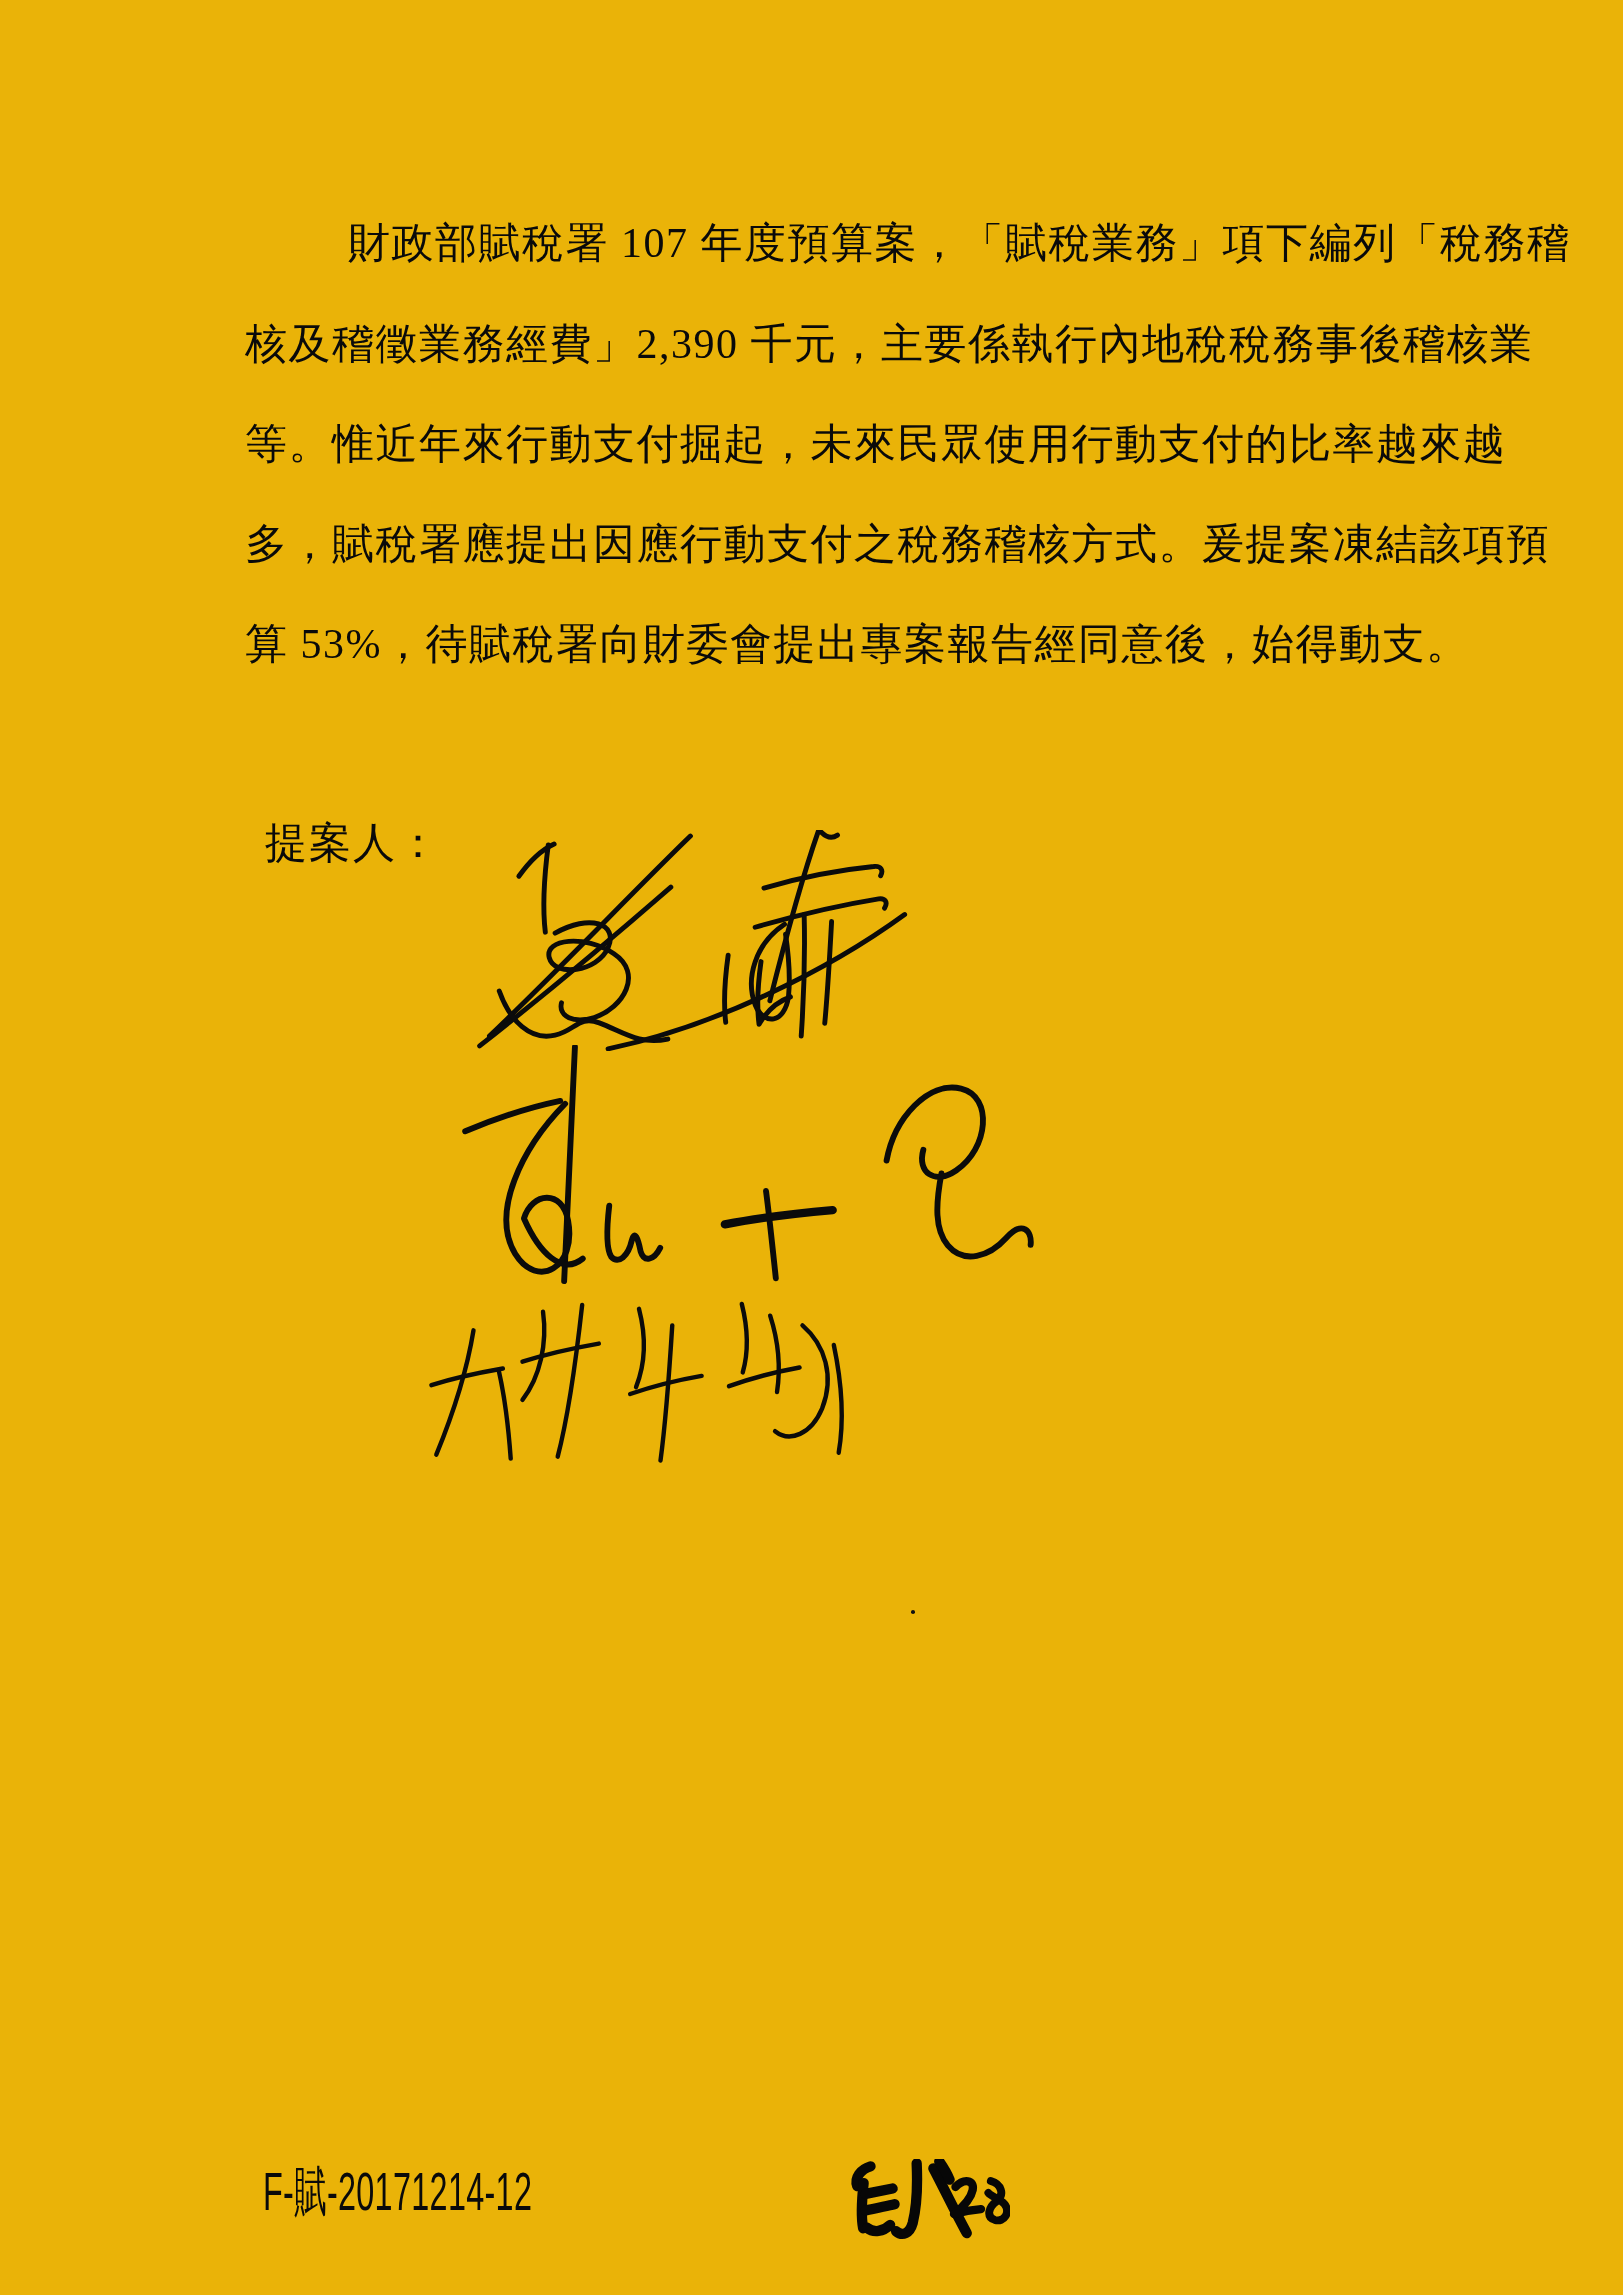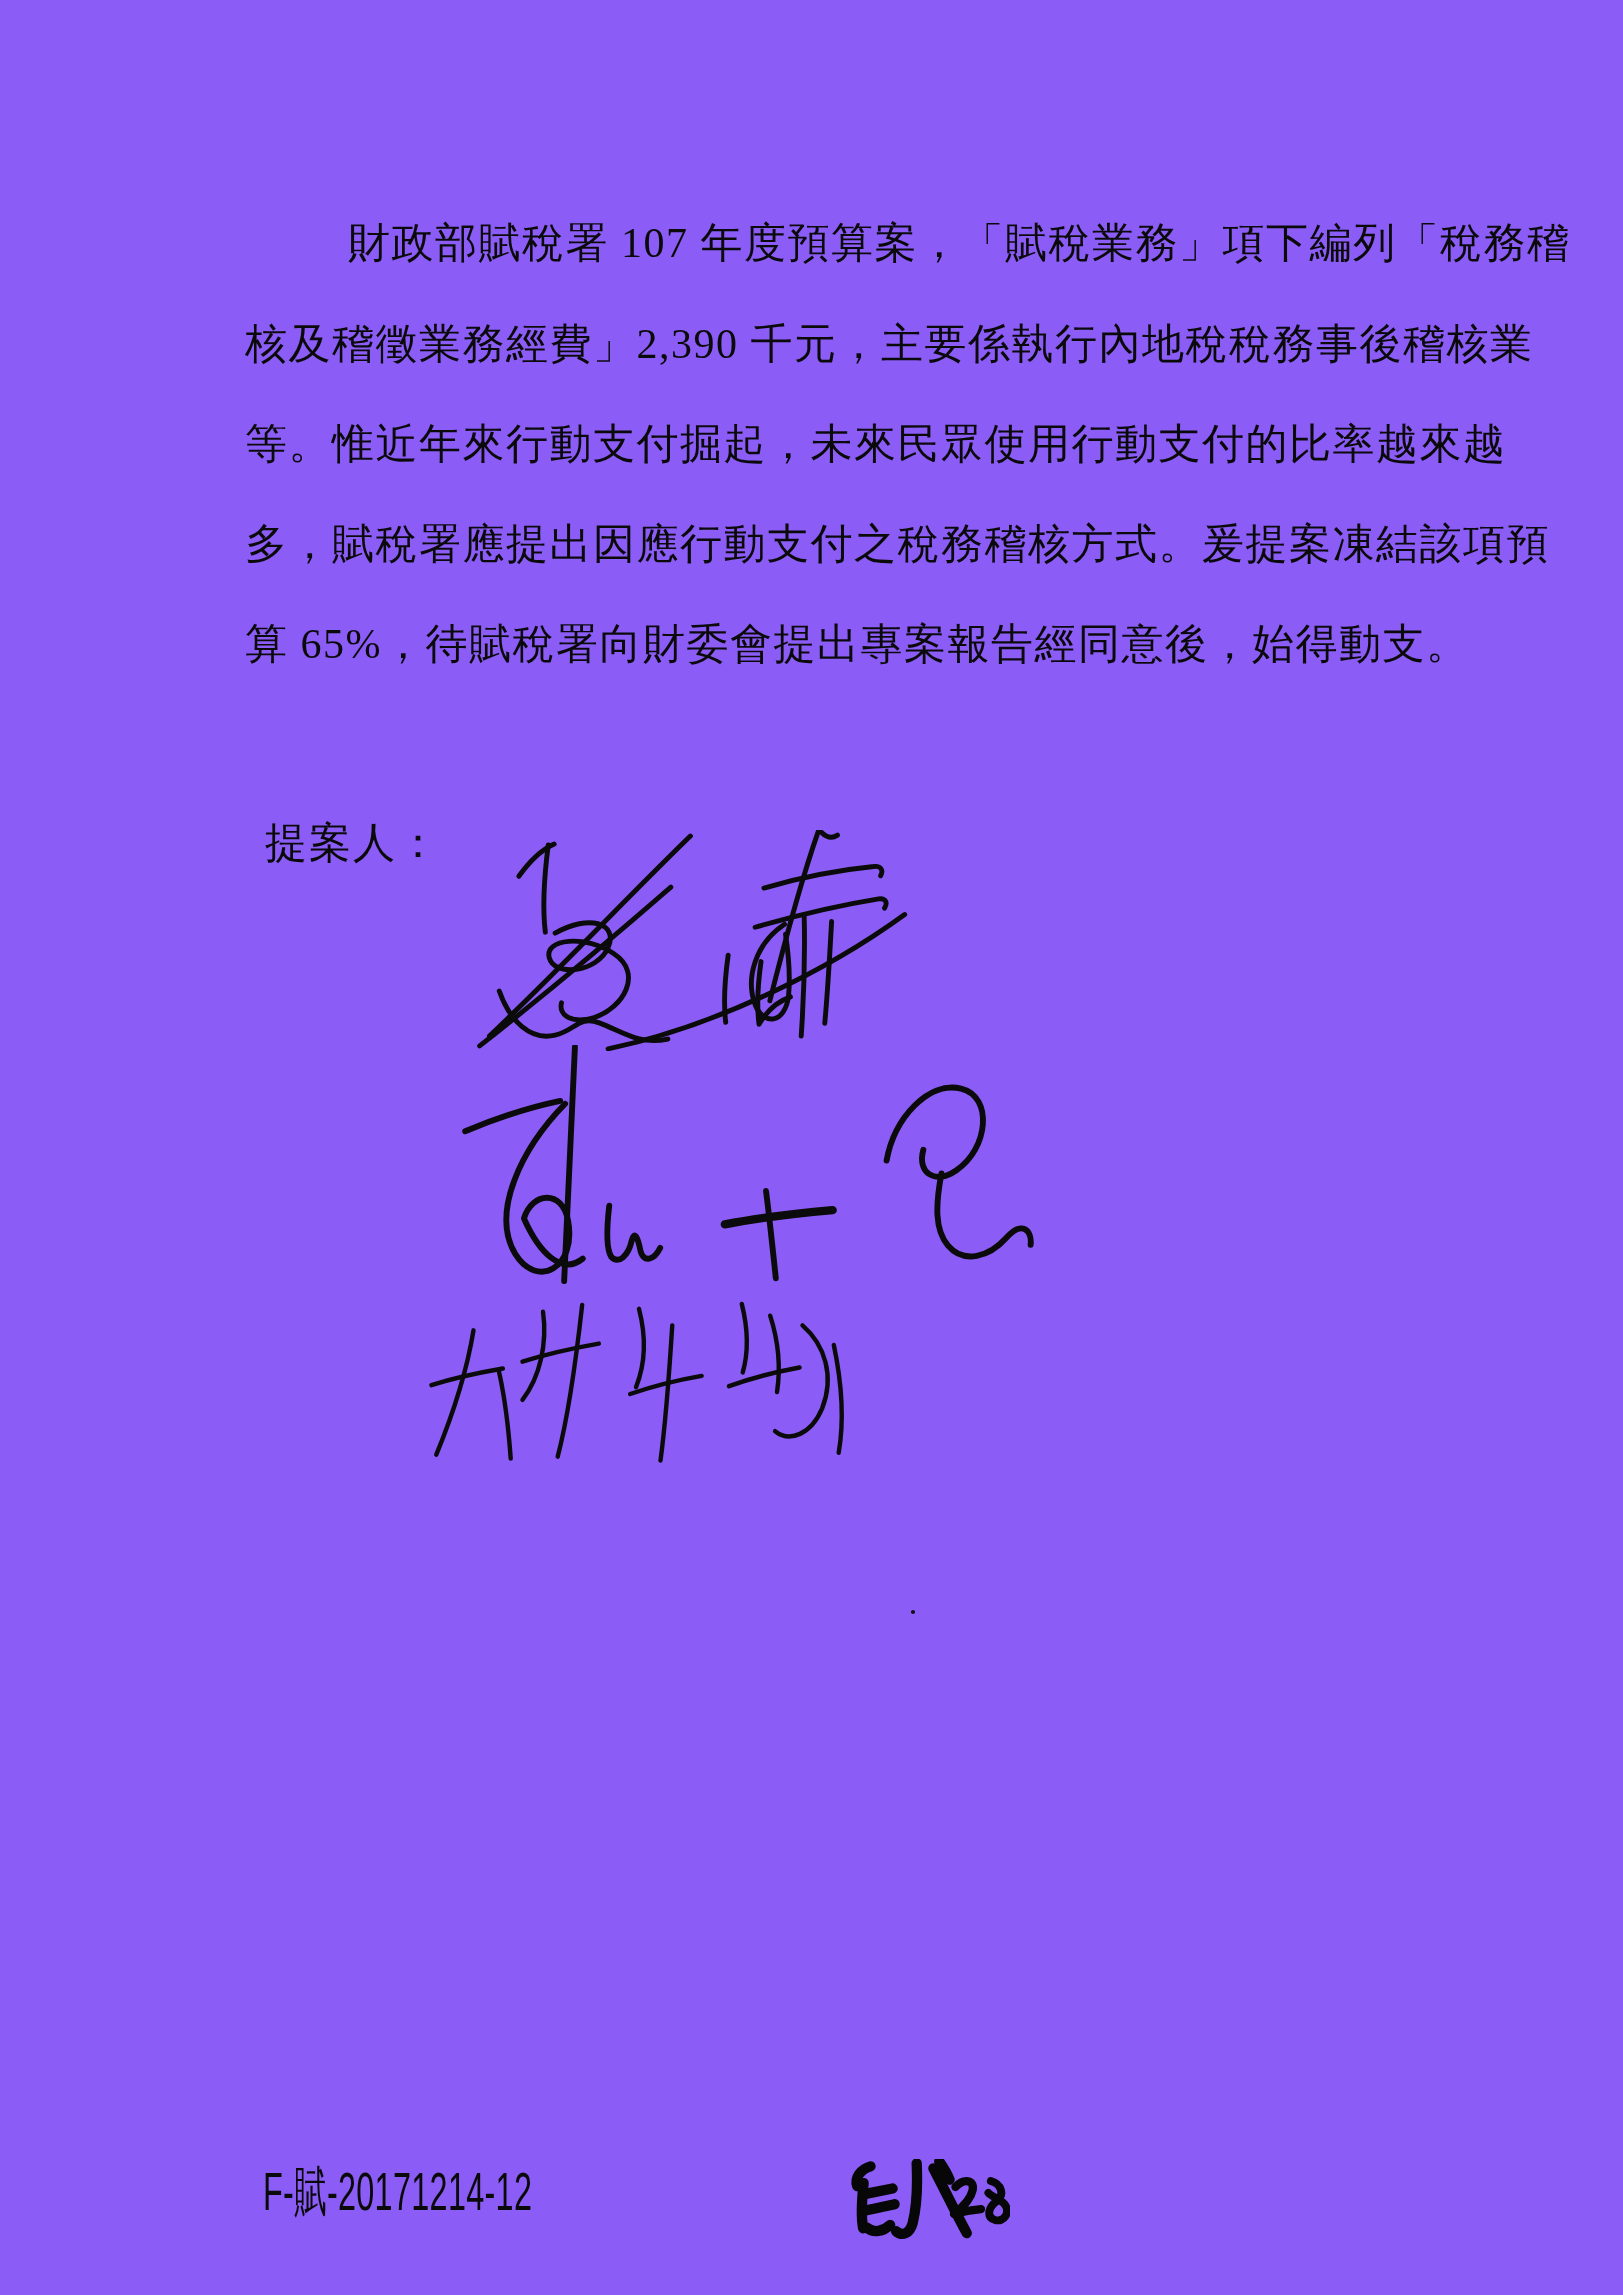--- a/index.html
+++ b/index.html
@@ -1,19 +1,19 @@
 <!DOCTYPE html>
 <html style="font-size:7.8px"><head>
 <meta charset="utf-8">
 <style>
   html,body{margin:0;padding:0;background:#ffffff;}
   .page{
     position:relative;
     width:1624px;height:2295px;
-    background:#8b5cf6;
+    background:#eab308;
     overflow:hidden;
     font-family:"Liberation Serif","DejaVu Serif",serif;
     color:#0a0a0a;
   }
   .bodyline{
     position:absolute;
     left:245px;
     font-size:42px;
     letter-spacing:1.5px;
     line-height:1.08;
@@ -54,21 +54,21 @@
 </style>
 </head>
 <body>
 
 <div class="page">
 
   <div class="bodyline indented" style="top:221px">財政部賦稅署 107 年度預算案，「賦稅業務」項下編列「稅務稽</div>
   <div class="bodyline" style="top:322px">核及稽徵業務經費」2,390 千元，主要係執行內地稅稅務事後稽核業</div>
   <div class="bodyline" style="top:422px">等。惟近年來行動支付掘起，未來民眾使用行動支付的比率越來越</div>
   <div class="bodyline" style="top:522px">多，賦稅署應提出因應行動支付之稅務稽核方式。爰提案凍結該項預</div>
-  <div class="bodyline" style="top:622px">算 65%，待賦稅署向財委會提出專案報告經同意後，始得動支。</div>
+  <div class="bodyline" style="top:622px">算 53%，待賦稅署向財委會提出專案報告經同意後，始得動支。</div>
 
   <div class="proposer">提案人：</div>
 
   <div class="sig" style="left:461px;top:830px;width:451px;height:221px" role="img" aria-label="費鴻泰">
     <svg viewBox="0 0 920 450" xmlns="http://www.w3.org/2000/svg">
       <g stroke-width="10">
         <path d="M 178,30 C 170,92 165,150 172,208"></path>
         <path d="M 118,94 C 142,60 164,40 190,28"></path>
         <path d="M 468,12 C 358,118 200,285 58,420"></path>
         <path d="M 428,116 C 320,210 178,330 38,440"></path>

